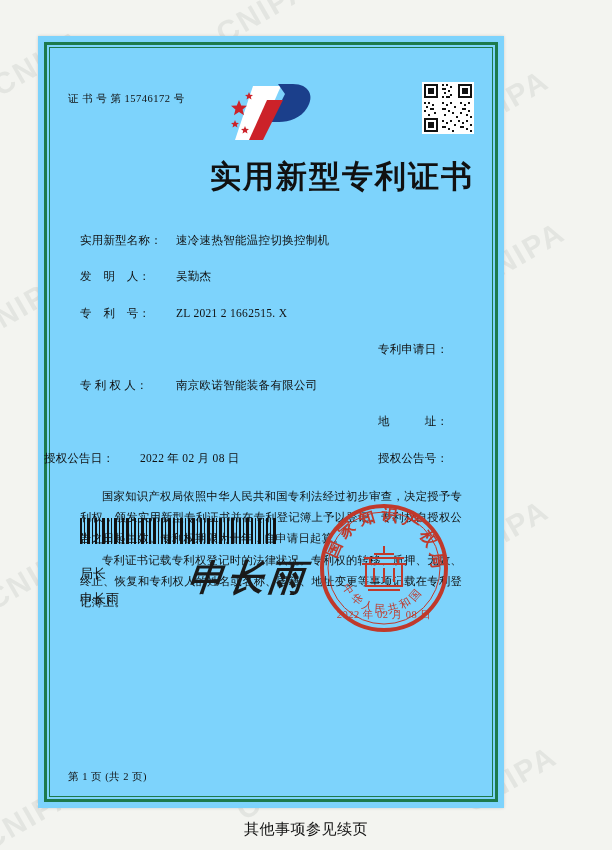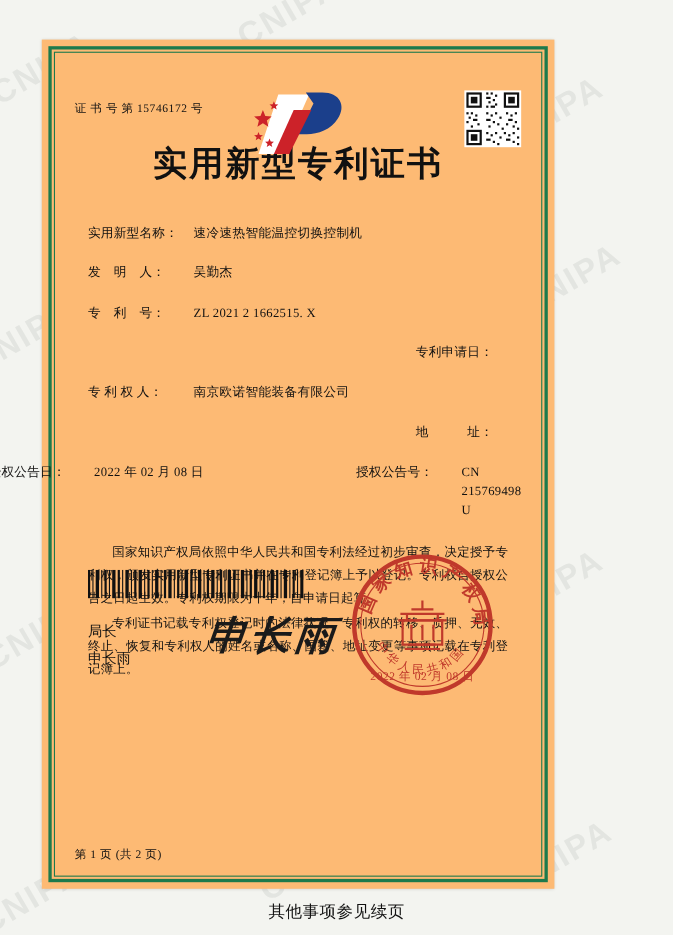--- a/index.html
+++ b/index.html
@@ -34,21 +34,21 @@
   .wm9{left:452px;top:516px;}
   .wm10{left:-22px;top:800px;}
   .wm11{left:232px;top:770px;}
   .wm12{left:460px;top:762px;}
 
   
   .sheet{
     position:absolute;
     left:38px;top:36px;
     width:466px;height:772px;
-    background:#fdba74;
+    background:#7dd3fc;
     box-shadow:0 0 3px rgba(0,0,0,.15);
   }
   .border-outer{
     position:absolute;inset:6px;
     border:3px solid #1d7a4c;
   }
   .border-inner{
     position:absolute;inset:11px;
     border:1px solid #1d7a4c;
   }
@@ -70,25 +70,25 @@
     width:96px;height:70px;
   }
   .qr{
     position:absolute;
     right:0;top:20px;
     width:52px;height:52px;
   }
 
   
   .title{
-    text-align:center;
+    text-align:right;
     font-size:31px;
     font-weight:700;
     letter-spacing:2px;
-    margin-top:22px;
+    margin-top:50px;
     font-family:"DejaVu Serif","Liberation Serif",serif;
   }
 
   
   .fields{margin-top:34px;}
   .row{
     display:flex;
     font-size:11.5px;
     line-height:1.5;
     margin-bottom:19px;
@@ -318,21 +318,20 @@
       </div>
 
       <div class="row">
         <div class="lbl">地　　　址：</div>
       </div>
 
       <div class="row two">
         <div class="lbl">授权公告日：</div>
         <div class="val">2022 年 02 月 08 日</div>
         <div class="lbl2">授权公告号：</div>
-        <div class="val2">CN 215769498 U</div>
       </div>
 
     </div>
 
     <div class="para">国家知识产权局依照中华人民共和国专利法经过初步审查，决定授予专利权，颁发实用新型专利证书并在专利登记簿上予以登记。专利权自授权公告之日起生效。专利权期限为十年，自申请日起算。</div>
     <div class="para second">专利证书记载专利权登记时的法律状况。专利权的转移、质押、无效、终止、恢复和专利权人的姓名或名称、国籍、地址变更等事项记载在专利登记簿上。</div>
 
     <div class="barcode">
       <svg viewBox="0 0 196 26" width="196" height="26" preserveAspectRatio="none">
         <g fill="#111">

